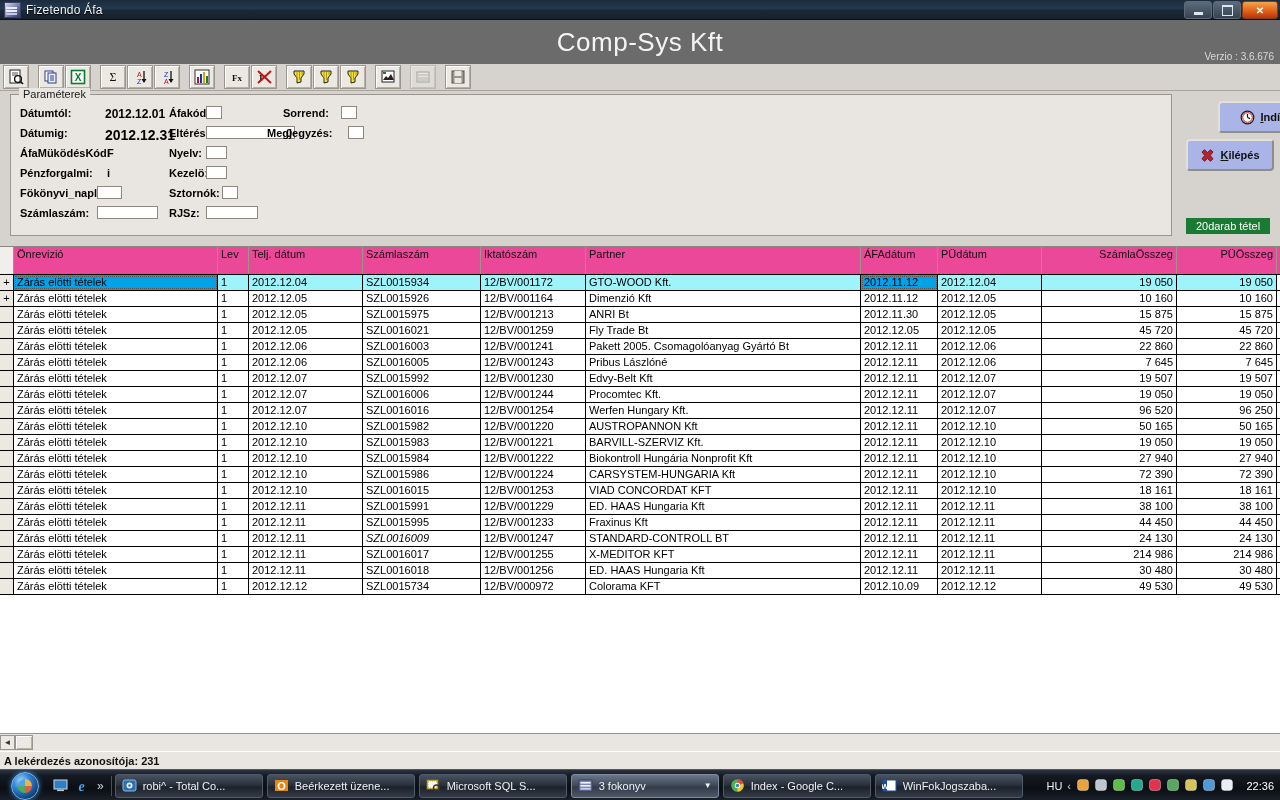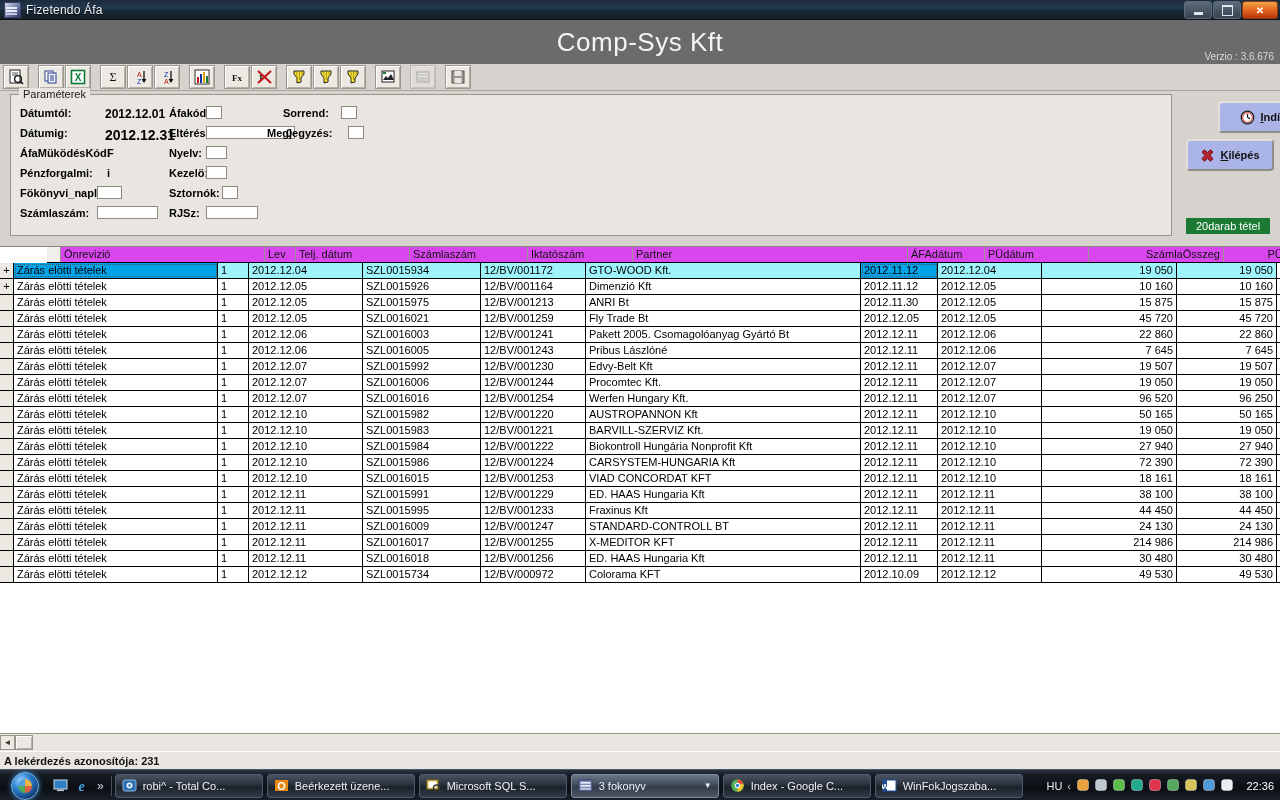--- a/index.html
+++ b/index.html
@@ -90,22 +90,22 @@
     position:absolute;left:1186px;top:218px;width:84px;height:16px;background:#1a7a33;
     color:#fff;font-size:11px;display:flex;align-items:center;justify-content:center;
   }
 
   
   #grid{
     position:absolute;left:0;top:246px;width:1280px;height:487px;
     background:#ffffff;border-top:1px solid #8b867e;box-sizing:border-box;
   }
   #gridhead{
-    display:flex;height:16px;background:#d946ef;border-bottom:1px solid #000;
-    font-size:11px;color:#111;box-sizing:border-box;margin-left:47px;
+    display:flex;height:28px;background:#ec4899;border-bottom:1px solid #000;
+    font-size:11px;color:#111;box-sizing:border-box;
   }
   #gridhead .hc{
     border-right:1px solid #9a958d;padding:1px 3px;box-sizing:border-box;
     overflow:hidden;white-space:nowrap;
   }
   #gridhead .hc.num{text-align:right;}
   #gridbody{height:320px;overflow:hidden;}
   .grow{display:flex;height:16px;font-size:11px;color:#000;box-sizing:border-box;
         border-bottom:1px solid #000;}
   .grow .gc{
@@ -607,21 +607,21 @@
         <div class="gc afad" style="width: 77px; min-width: 77px;">2012.12.11</div>
         <div class="gc" style="width: 104px; min-width: 104px;">2012.12.11</div>
         <div class="gc num" style="width: 135px; min-width: 135px;">44 450</div>
         <div class="gc num" style="width: 100px; min-width: 100px;">44 450</div>
       </div>
       <div class="grow">
         <div class="gexp"></div>
         <div class="gc c0" style="width: 204px; min-width: 204px;">Zárás elötti tételek</div>
         <div class="gc" style="width: 31px; min-width: 31px;">1</div>
         <div class="gc" style="width: 114px; min-width: 114px;">2012.12.11</div>
-        <div class="gc" style="width: 118px; min-width: 118px;">SZL0016009</div>
+        <div class="gc" style="width: 118px; min-width: 118px; font-style: italic;">SZL0016009</div>
         <div class="gc" style="width: 105px; min-width: 105px;">12/BV/001247</div>
         <div class="gc" style="width: 275px; min-width: 275px;">STANDARD-CONTROLL BT</div>
         <div class="gc afad" style="width: 77px; min-width: 77px;">2012.12.11</div>
         <div class="gc" style="width: 104px; min-width: 104px;">2012.12.11</div>
         <div class="gc num" style="width: 135px; min-width: 135px;">24 130</div>
         <div class="gc num" style="width: 100px; min-width: 100px;">24 130</div>
       </div>
       <div class="grow">
         <div class="gexp"></div>
         <div class="gc c0" style="width: 204px; min-width: 204px;">Zárás elötti tételek</div>

